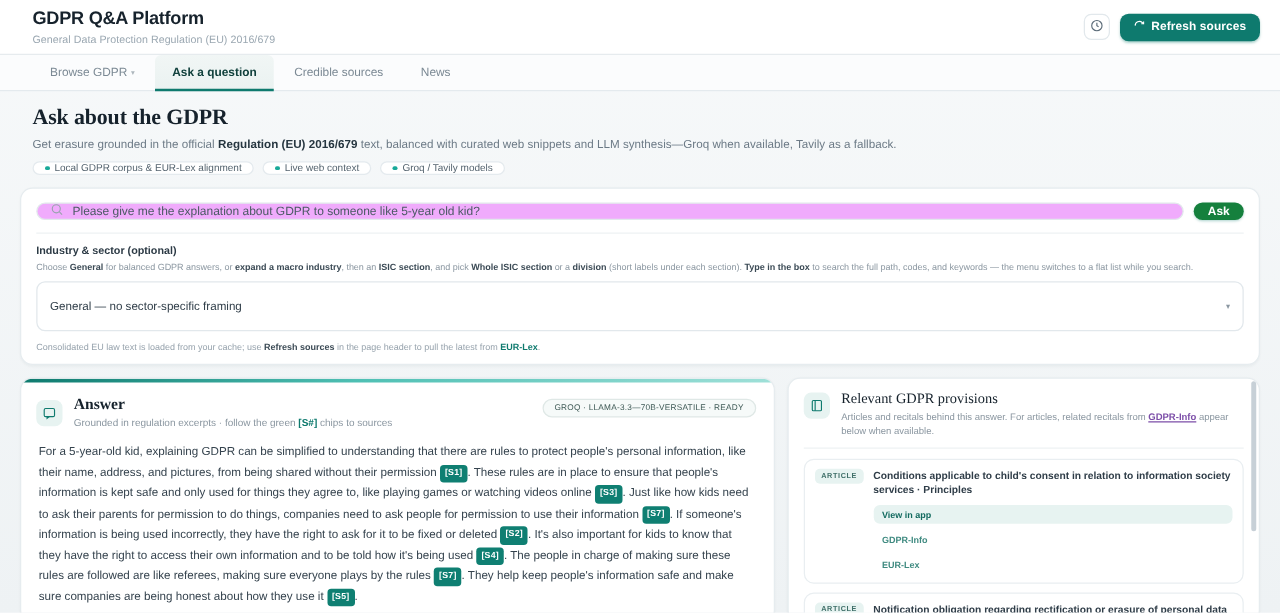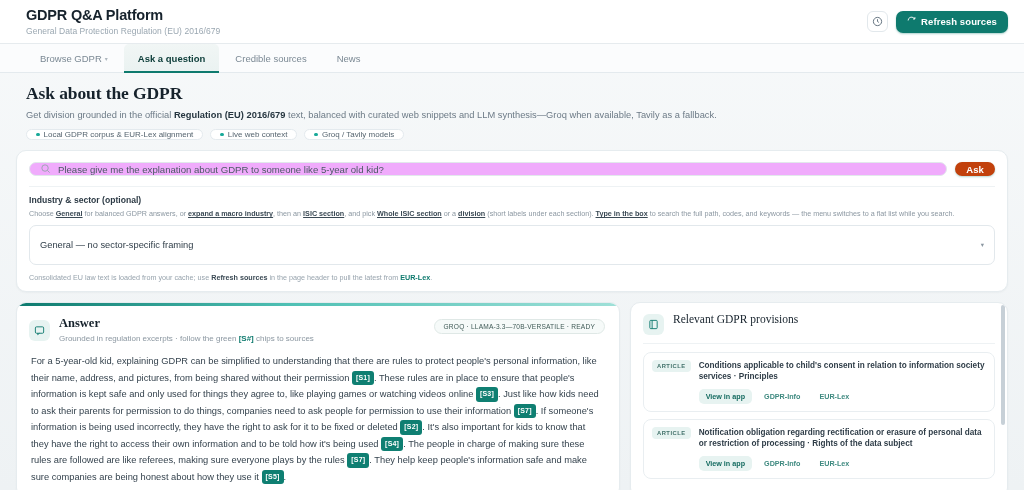--- a/index.html
+++ b/index.html
@@ -79,29 +79,29 @@
     box-shadow: 0 1px 2px rgba(20,40,60,.04);
   }
   .ask-row { display: flex; gap: 8px; align-items: stretch; }
   .search-wrap {
     flex: 1; display: flex; align-items: center; gap: 7px;
     border: 1px solid #e2e8ec; border-radius: 8px; height: 14px; padding: 0 10px;
     background: #f0abfc;
   }
   .search-wrap .q { font-size: 9.6px; color: #4a5964; }
   .ask-btn {
-    width: 40px; border-radius: 8px; background: #c2410c; color: #fff;
+    width: 40px; border-radius: 8px; background: #15803d; color: #fff;
     font-size: 9.5px; font-weight: bold; border: none;
     display: flex; align-items: center; justify-content: center;
     box-shadow: 0 1px 2px rgba(14,122,110,.3);
   }
   .divider { height: 1px; background: #eef2f4; margin: 10px 0 8px 0; }
   .field-label { font-size: 8.6px; font-weight: bold; color: #2c3a45; }
   .field-help { font-size: 7.2px; color: #8b97a1; margin-top: 4px; line-height: 1.25; }
-  .field-help b { color: #3b4a55; font-weight: bold; text-decoration: underline; }
+  .field-help b { color: #3b4a55; font-weight: bold; }
   .select {
     margin-top: 7px; height: 40px; border: 1px solid #e2e8ec; border-radius: 7px;
     background: #fff; display: flex; align-items: center; justify-content: space-between;
     padding: 0 10px; font-size: 9.3px; color: #2f3d48;
   }
   .select .arrow { font-size: 6.5px; color: #8b97a1; }
   .foot-note { font-size: 7.2px; color: #97a3ad; margin-top: 8px; }
   .foot-note b { color: #3b4a55; font-weight: bold; }
   .foot-note .lex { color: #0e7a6e; font-weight: bold; }
 
@@ -151,21 +151,21 @@
   .prov-item {
     border: 1px solid #e9eef1; border-radius: 8px; padding: 7px 8px 7px 8px;
     display: flex; gap: 8px; margin-bottom: 7px; background: #fff;
   }
   .tag {
     background: #e7f3f1; color: #3f6f68; font-size: 5.8px; font-weight: bold;
     letter-spacing: .5px; border-radius: 4px; padding: 3px 5px; flex: none; height: 12px;
     display: flex; align-items: center;
   }
   .prov-text { font-size: 8.2px; color: #2f3d48; line-height: 1.4; font-weight: bold; }
-  .prov-links { display: flex; gap: 5px; margin-top: 6px; }
+  .prov-links { display: flex; gap: 5px; margin-top: 6px; flex-direction: column; }
   .plink {
     font-size: 7.2px; font-weight: bold; border-radius: 5px; padding: 3px 7px;
   }
   .plink.solid { background: #e7f3f1; color: #146b60; }
   .plink.ghost { color: #3f8a80; }
 
   
   .scrollbar {
     position: absolute; right: 2px; top: 2px; width: 4px; height: 120px;
     background: #c7d0d7; border-radius: 3px;
@@ -214,21 +214,21 @@
       <span>Credible sources</span>
     </div>
     <div class="tab">
       <span>News</span>
     </div>
   </div>
 
   <div class="hero">
     <h1>Ask about the GDPR</h1>
     <p>
-      <span>Get division grounded in the official </span><b>Regulation (EU) 2016/679</b><span> text, balanced with curated web snippets and LLM synthesis—Groq when available, Tavily as a fallback.</span>
+      <span>Get erasure grounded in the official </span><b>Regulation (EU) 2016/679</b><span> text, balanced with curated web snippets and LLM synthesis—Groq when available, Tavily as a fallback.</span>
     </p>
     <div class="chips">
       <div class="chip">
         <i class="dot"></i>
         <span>Local GDPR corpus &amp; EUR-Lex alignment</span>
       </div>
       <div class="chip">
         <i class="dot"></i>
         <span>Live web context</span>
       </div>
@@ -298,20 +298,23 @@
     <div class="prov-card">
       <div class="prov-head">
         <div class="sq-icon">
           <svg width="11" height="11" viewBox="0 0 24 24" fill="none" stroke="currentColor" stroke-width="2">
               <rect x="4" y="3" width="16" height="18" rx="2"></rect>
               <path d="M9 3v18"></path>
             </svg>
         </div>
         <div>
           <div class="prov-title">Relevant GDPR provisions</div>
+          <div class="prov-sub">
+            <span>Articles and recitals behind this answer. For articles, related recitals from </span><a href="#">GDPR-Info</a><span> appear below when available.</span>
+          </div>
         </div>
       </div>
       <div class="prov-divider"></div>
       <div>
 
         <div class="prov-item">
           <div class="tag">ARTICLE</div>
           <div>
             <div class="prov-text">Conditions applicable to child's consent in relation to information society services · Principles</div>
             <div class="prov-links">

